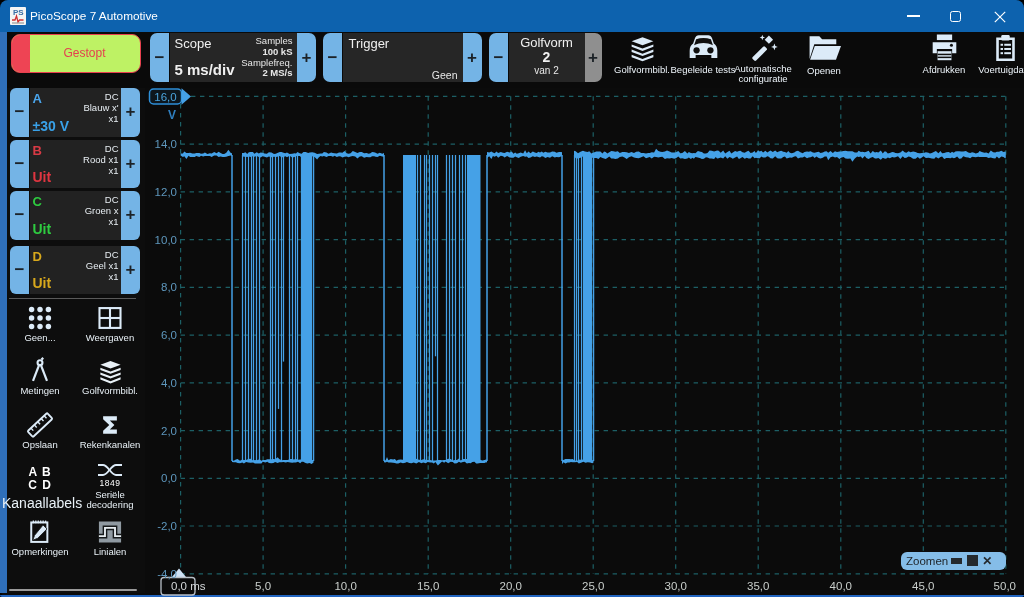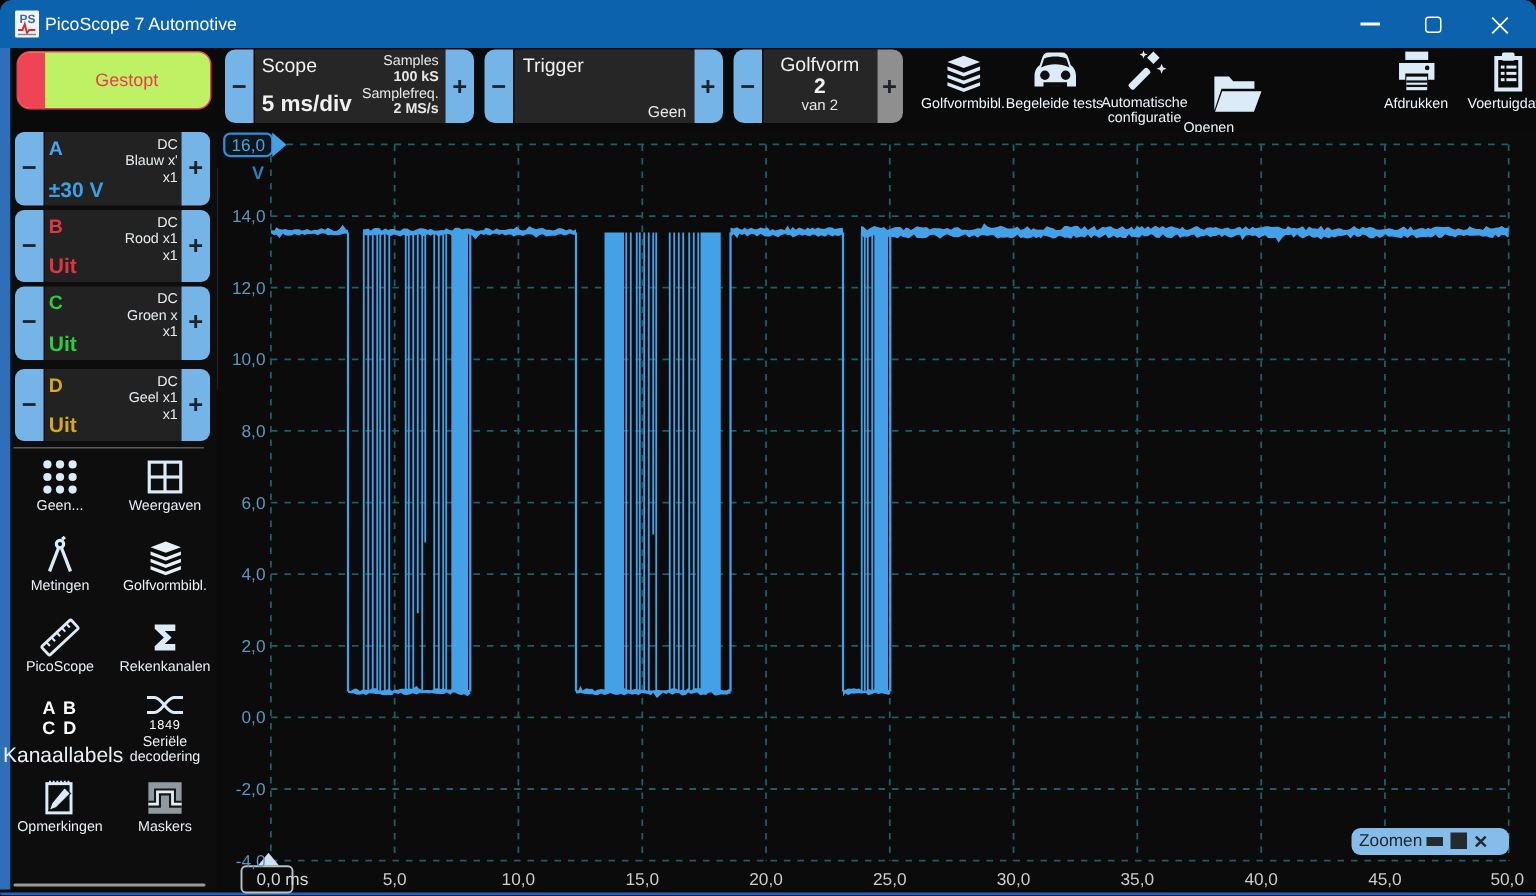--- a/index.html
+++ b/index.html
@@ -86,21 +86,21 @@
         <div style="transform:scale(1.3);transform-origin:50% 60%;margin-top:6px;"><svg width="29" height="29" viewBox="0 0 24 24">
 <path d="M3.2 19 v-4.5 c0-2.2 .9-3.8 2.2-4.6 l1.2-3.6 c.4-1.1 1.2-1.8 2.4-1.8 h6 c1.2 0 2 .7 2.4 1.8 l1.2 3.6 c1.3 .8 2.2 2.4 2.2 4.6 V19 h-3.8 v-1.8 H7 V19 Z" fill="#dcebf8"></path>
 <path d="M6 10.9 c4-1.8 8-1.8 12 0 l-1.3-3.8 c-3.1-1.1-6.3-1.1-9.4 0 Z" fill="#101010"></path>
 <circle cx="7.6" cy="14.2" r="2" fill="#101010"></circle>
             <circle cx="16.4" cy="14.2" r="2" fill="#101010"></circle>
 <path d="M9.5 18.2 h5 v1 h-5 z" fill="#101010"></path>
           </svg></div>
       </div>
 <div style="font-size:9.5px;color:#eef5fb;margin-top:3px;">Begeleide tests</div>
     </div>
-<div style="position:absolute;left:782px;top:18px;width:70px;">
+<div style="position:absolute;left:782px;top:3px;width:70px;text-align:center;">
 <div style="height:27px;display:flex;align-items:center;justify-content:center;">
         <div style="transform:scale(1.3);transform-origin:50% 60%;margin-top:6px;"><svg width="29" height="29" viewBox="0 0 24 24">
 <path d="M2.5 19 V4.5 h6.2 l1.8 2 h9 v3.2 h-14 Z" fill="#dcebf8"></path>
 <path d="M2.8 19.5 L5.8 10.8 H22.5 L19.3 19.5 Z" fill="#dcebf8"></path>
           </svg></div>
       </div>
 <div style="font-size:9.5px;color:#eef5fb;margin-top:3px;">Openen</div>
     </div>
 <div style="position:absolute;left:902px;top:2px;width:70px;text-align:center;">
 <div style="height:27px;display:flex;align-items:center;justify-content:center;">
@@ -235,21 +235,21 @@
 <g stroke="#dcebf8" stroke-width="1.2">
 <line x1="4.5" y1="8.6" x2="4.5" y2="11.6"></line>
             <line x1="8.5" y1="8.6" x2="8.5" y2="11.6"></line>
 <line x1="12.5" y1="8.6" x2="12.5" y2="11.6"></line>
             <line x1="16.5" y1="8.6" x2="16.5" y2="11.6"></line>
 <line x1="20" y1="8.6" x2="20" y2="11.6"></line>
           </g>
         </g>
       </svg>
     </div>
-<div style="font-size:9.5px;color:#e9f1f7;">PicoScope</div>
+<div style="font-size:9.5px;color:#e9f1f7;">Opslaan</div>
   </div>
 <div style="position:absolute;left:72px;top:411px;width:76px;text-align:center;">
 <div style="height:28px;display:flex;align-items:center;justify-content:center;">
       <svg width="22" height="24" viewBox="0 0 24 24">
         <path d="M4.5 2.5 H19.5 V7.2 H11.8 L16.8 12 L11.8 16.8 H19.5 V21.5 H4.5 V18.4 L11.2 12 L4.5 5.6 Z" fill="#dcebf8"></path>
       </svg>
     </div>
 <div style="font-size:9.5px;color:#e9f1f7;">Rekenkanalen</div>
   </div>
 <div style="position:absolute;left:2px;top:466px;width:76px;text-align:center;">
@@ -284,21 +284,21 @@
 <div style="font-size:9.5px;color:#e9f1f7;">Opmerkingen</div>
   </div>
 <div style="position:absolute;left:72px;top:518px;width:76px;text-align:center;">
 <div style="height:28px;display:flex;align-items:center;justify-content:center;">
       <svg width="28" height="28" viewBox="0 0 24 24">
 <rect x="2.5" y="3" width="19" height="18" fill="#8f99a1"></rect>
 <path d="M2.5 15.5 h5.2 v-7 h8.6 v7 h5.2" stroke="#15181a" stroke-width="4" fill="none"></path>
 <path d="M2.5 15.5 h5.2 v-7 h8.6 v7 h5.2" stroke="#e8eef2" stroke-width="1.6" fill="none"></path>
       </svg>
     </div>
-<div style="font-size:9.5px;color:#e9f1f7;">Maskers</div>
+<div style="font-size:9.5px;color:#e9f1f7;">Linialen</div>
   </div>
 <div style="position:absolute;left:9px;top:589px;width:128px;height:1.5px;background:#9a9a9a;border-radius:1px;"></div>
 <div style="position:absolute;left:144.5px;top:112px;width:1.5px;height:148px;background:#666;"></div>
 
 <div style="position:absolute;left:145px;top:88px;width:879px;height:505px;background:#0b0b0b;"></div>
 <svg style="position:absolute;left:0;top:0;" width="1024" height="597" viewBox="0 0 1024 597" font-family="Liberation Sans,sans-serif">
 <line x1="180.6" y1="104" x2="180.6" y2="573.8" stroke="#1c5f65" stroke-width="1.2" stroke-dasharray="4.4 4.6"></line>
 <line x1="263.1" y1="96.3" x2="263.1" y2="573.8" stroke="#1c5f65" stroke-width="1.2" stroke-dasharray="4.4 4.6"></line>
 <line x1="345.6" y1="96.3" x2="345.6" y2="573.8" stroke="#1c5f65" stroke-width="1.2" stroke-dasharray="4.4 4.6"></line>
 <line x1="428.2" y1="96.3" x2="428.2" y2="573.8" stroke="#1c5f65" stroke-width="1.2" stroke-dasharray="4.4 4.6"></line>

